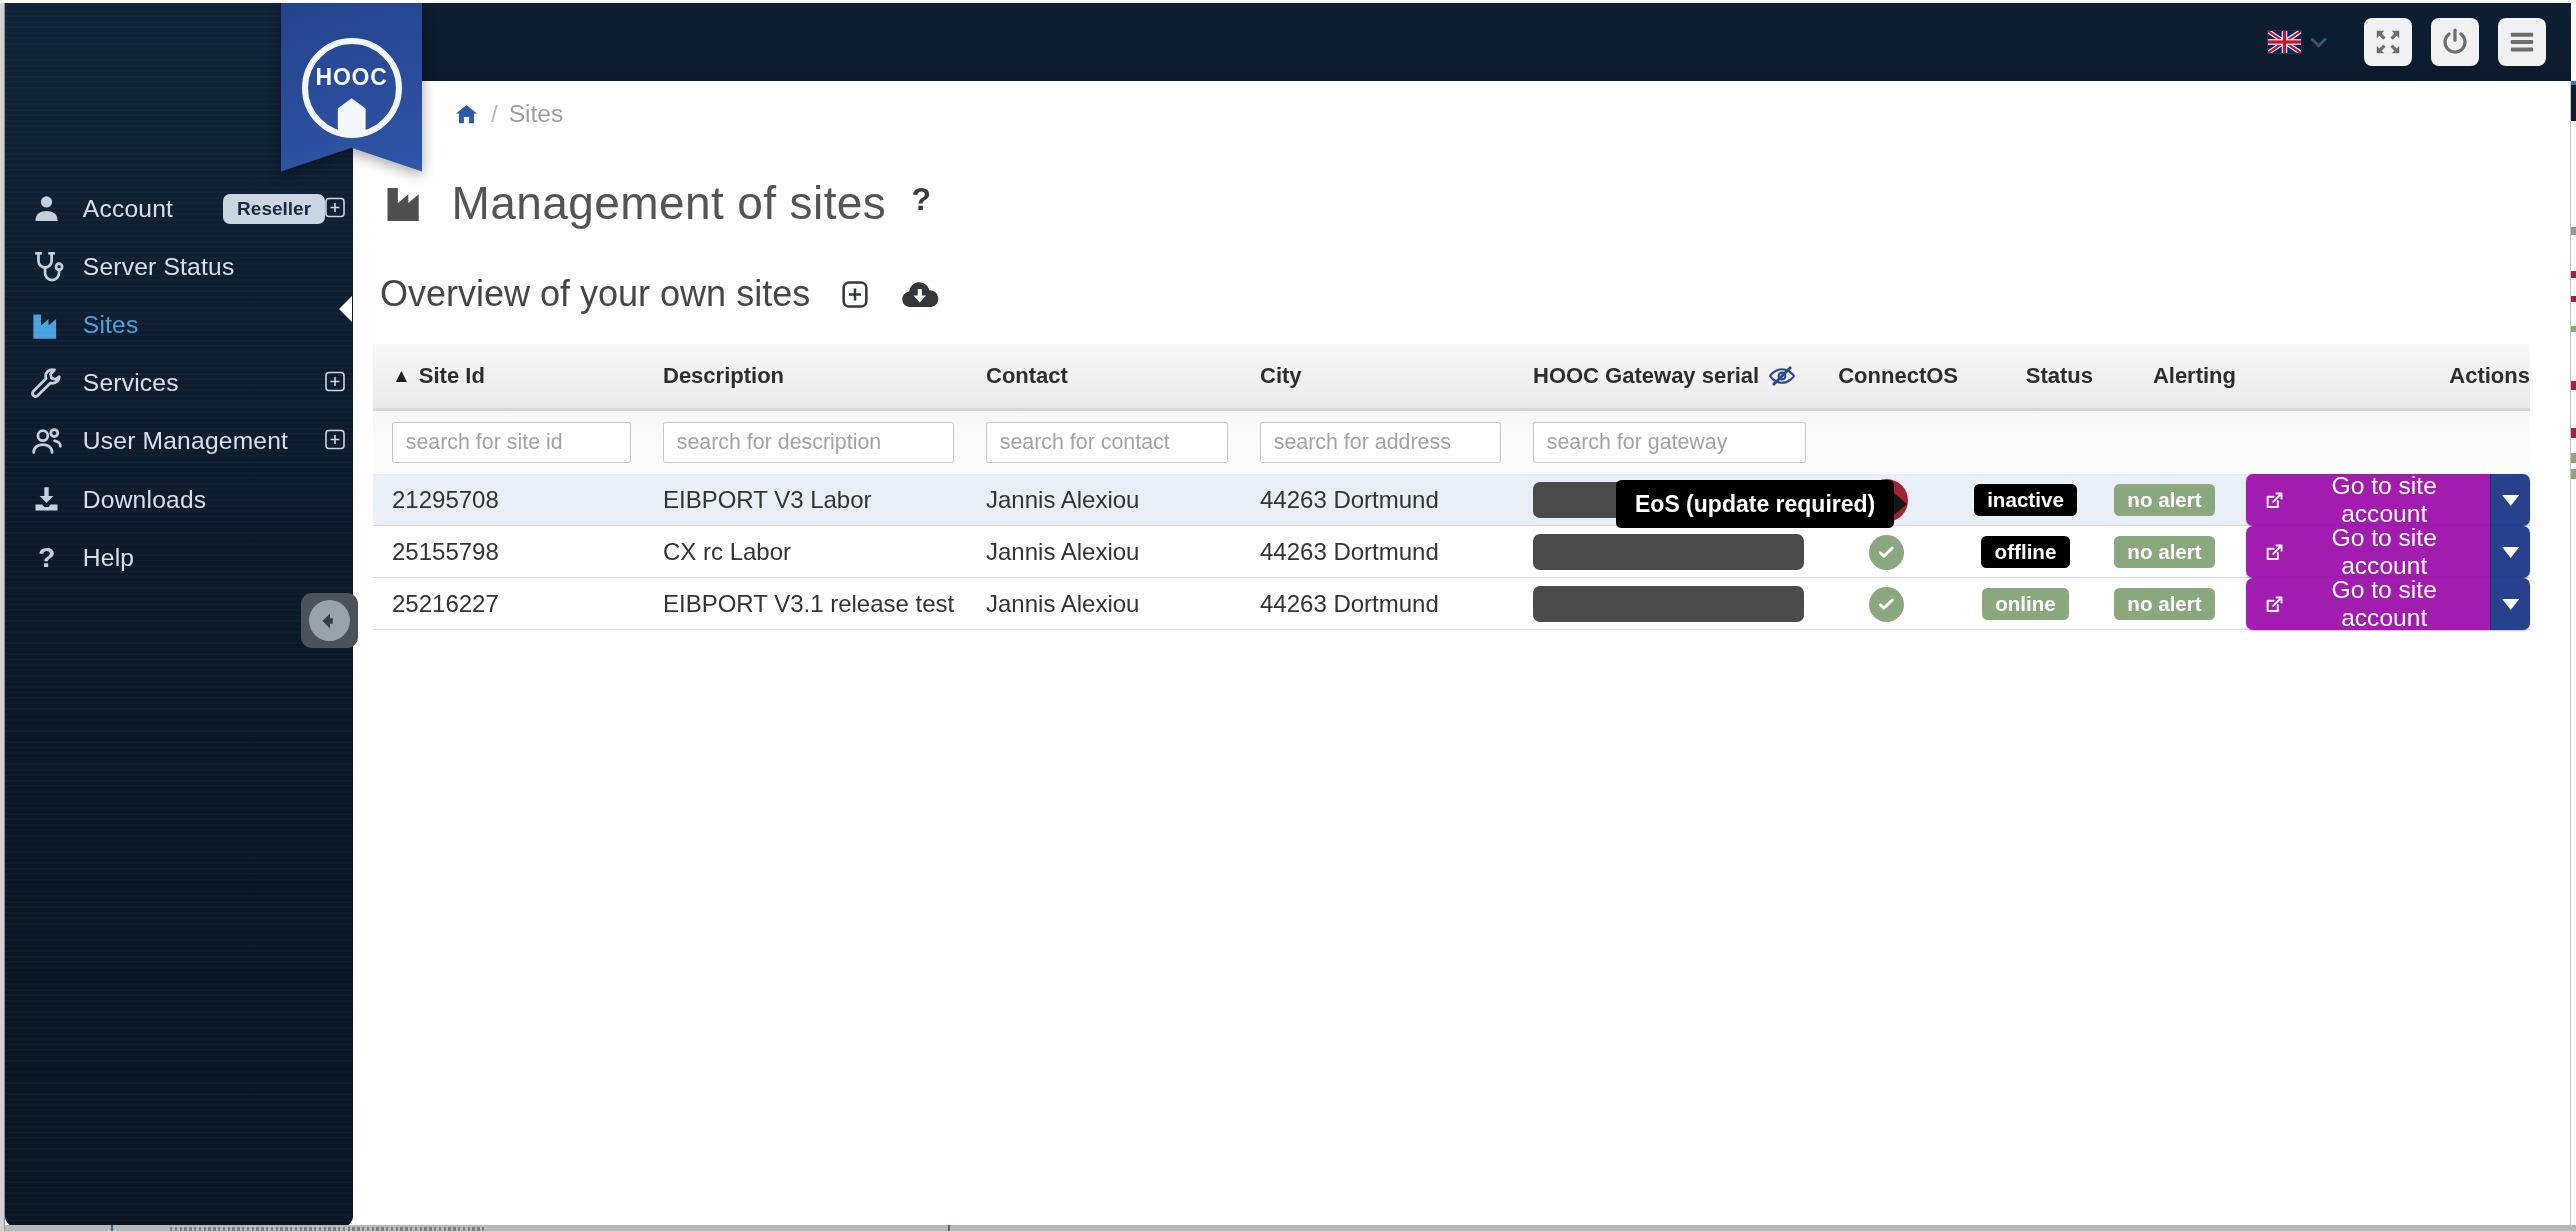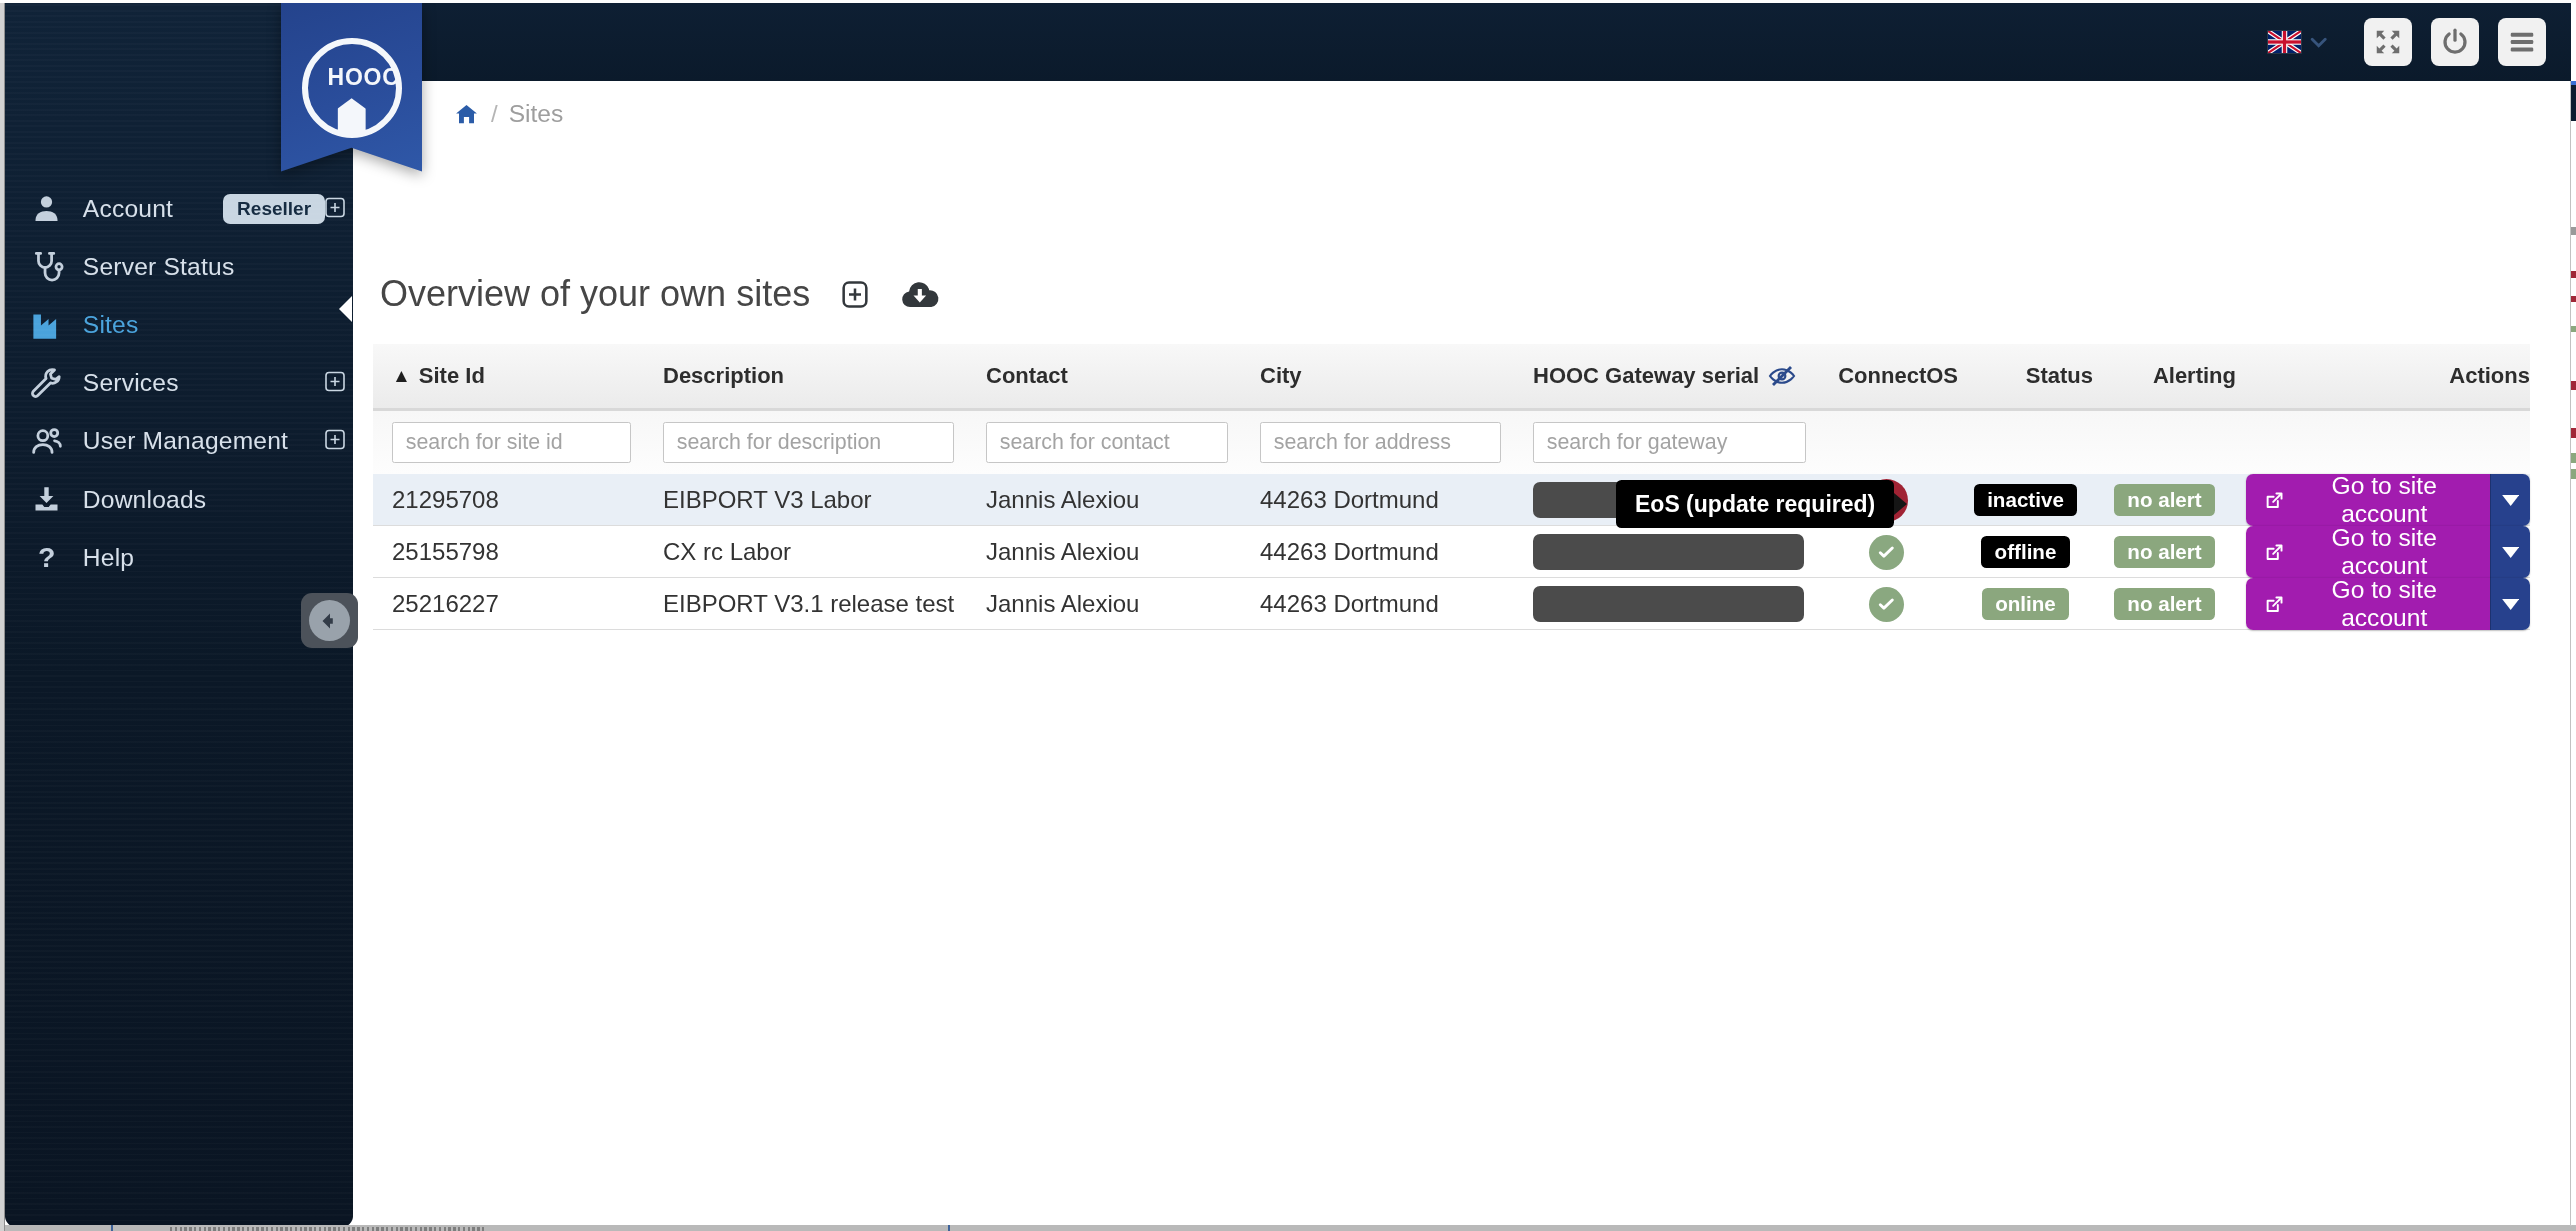--- a/index.html
+++ b/index.html
@@ -57,21 +57,21 @@
     border:none; border-radius:11px; cursor:pointer; display:flex; align-items:center; justify-content:center; z-index:22; }
   .collapse-circle { width:41px; height:41px; border-radius:50%; background:#99a2ab; display:flex; align-items:center; justify-content:center; }
 
   
   .banner-wrap { position:absolute; left:281px; top:1.6px; z-index:30; filter:drop-shadow(0 4.8px 7.1px rgba(0,0,0,.35)); }
   .banner { position:relative; width:141px; height:170px;
     background:linear-gradient(160deg,#24438c 0%, #2a4d9b 55%, #2f58a8 100%);
     clip-path:polygon(0 0, 100% 0, 100% 100%, 50% 86%, 0 100%); }
   .logo-circle { position:absolute; left:20.6px; top:36px; width:100px; height:100px; border-radius:50%;
     border:6.3px solid #f4f7fb; }
-  .logo-text { position:absolute; left:12px; top:20.6px; width:100%; text-align:center;
+  .logo-text { position:absolute; left:0; top:20.6px; width:100%; text-align:center;
     color:#f4f7fb; font-size:23px; font-weight:700; letter-spacing:0.8px; }
   .logo-house { position:absolute; left:50%; bottom:-1.6px; transform:translateX(-50%); width:28.5px; height:35px;
     background:#f4f7fb; clip-path:polygon(50% 0, 100% 30%, 100% 100%, 0 100%, 0 30%); }
 
   
   .breadcrumb { position:absolute; left:453px; top:100px; display:flex; align-items:center; gap:11px; z-index:5; }
   .crumb-sep { color:#b5b5b5; font-size:24px; }
   .crumb-current { color:#9e9e9e; font-size:24.6px; }
 
   
@@ -269,20 +269,27 @@
   </div>
 
   <div class="breadcrumb">
     <svg width="27" height="25" viewBox="0 0 24 24" fill="#2b5ca8">
       <path d="M12 2.8 22 11h-2.8v9.5h-4.7v-6h-5v6H4.8V11H2z"></path>
     </svg>
     <span class="crumb-sep">/</span>
     <span class="crumb-current">Sites</span>
   </div>
 
+  <div class="page-title-row">
+    <svg width="51" height="48" viewBox="0 0 24 24" fill="#4f4f4f">
+      <path d="M3 21V4.5h5.2V12l5.2-4.4V12l5.2-4.4V21z"></path>
+    </svg>
+    <h1 class="page-title">Management of sites</h1>
+    <span class="title-help">?</span>
+  </div>
 
   <div class="section-row">
     <h2 class="section-title">Overview of your own sites</h2>
     <button class="icon-btn">
       <svg width="32" height="33" viewBox="0 0 24 24" fill="none" stroke="#33383c" stroke-width="1.9">
         <rect x="3.5" y="3" width="17" height="18" rx="4"></rect>
           <path d="M12 7.5v9M7.5 12h9"></path>
       </svg>
     </button>
     <button class="icon-btn">

